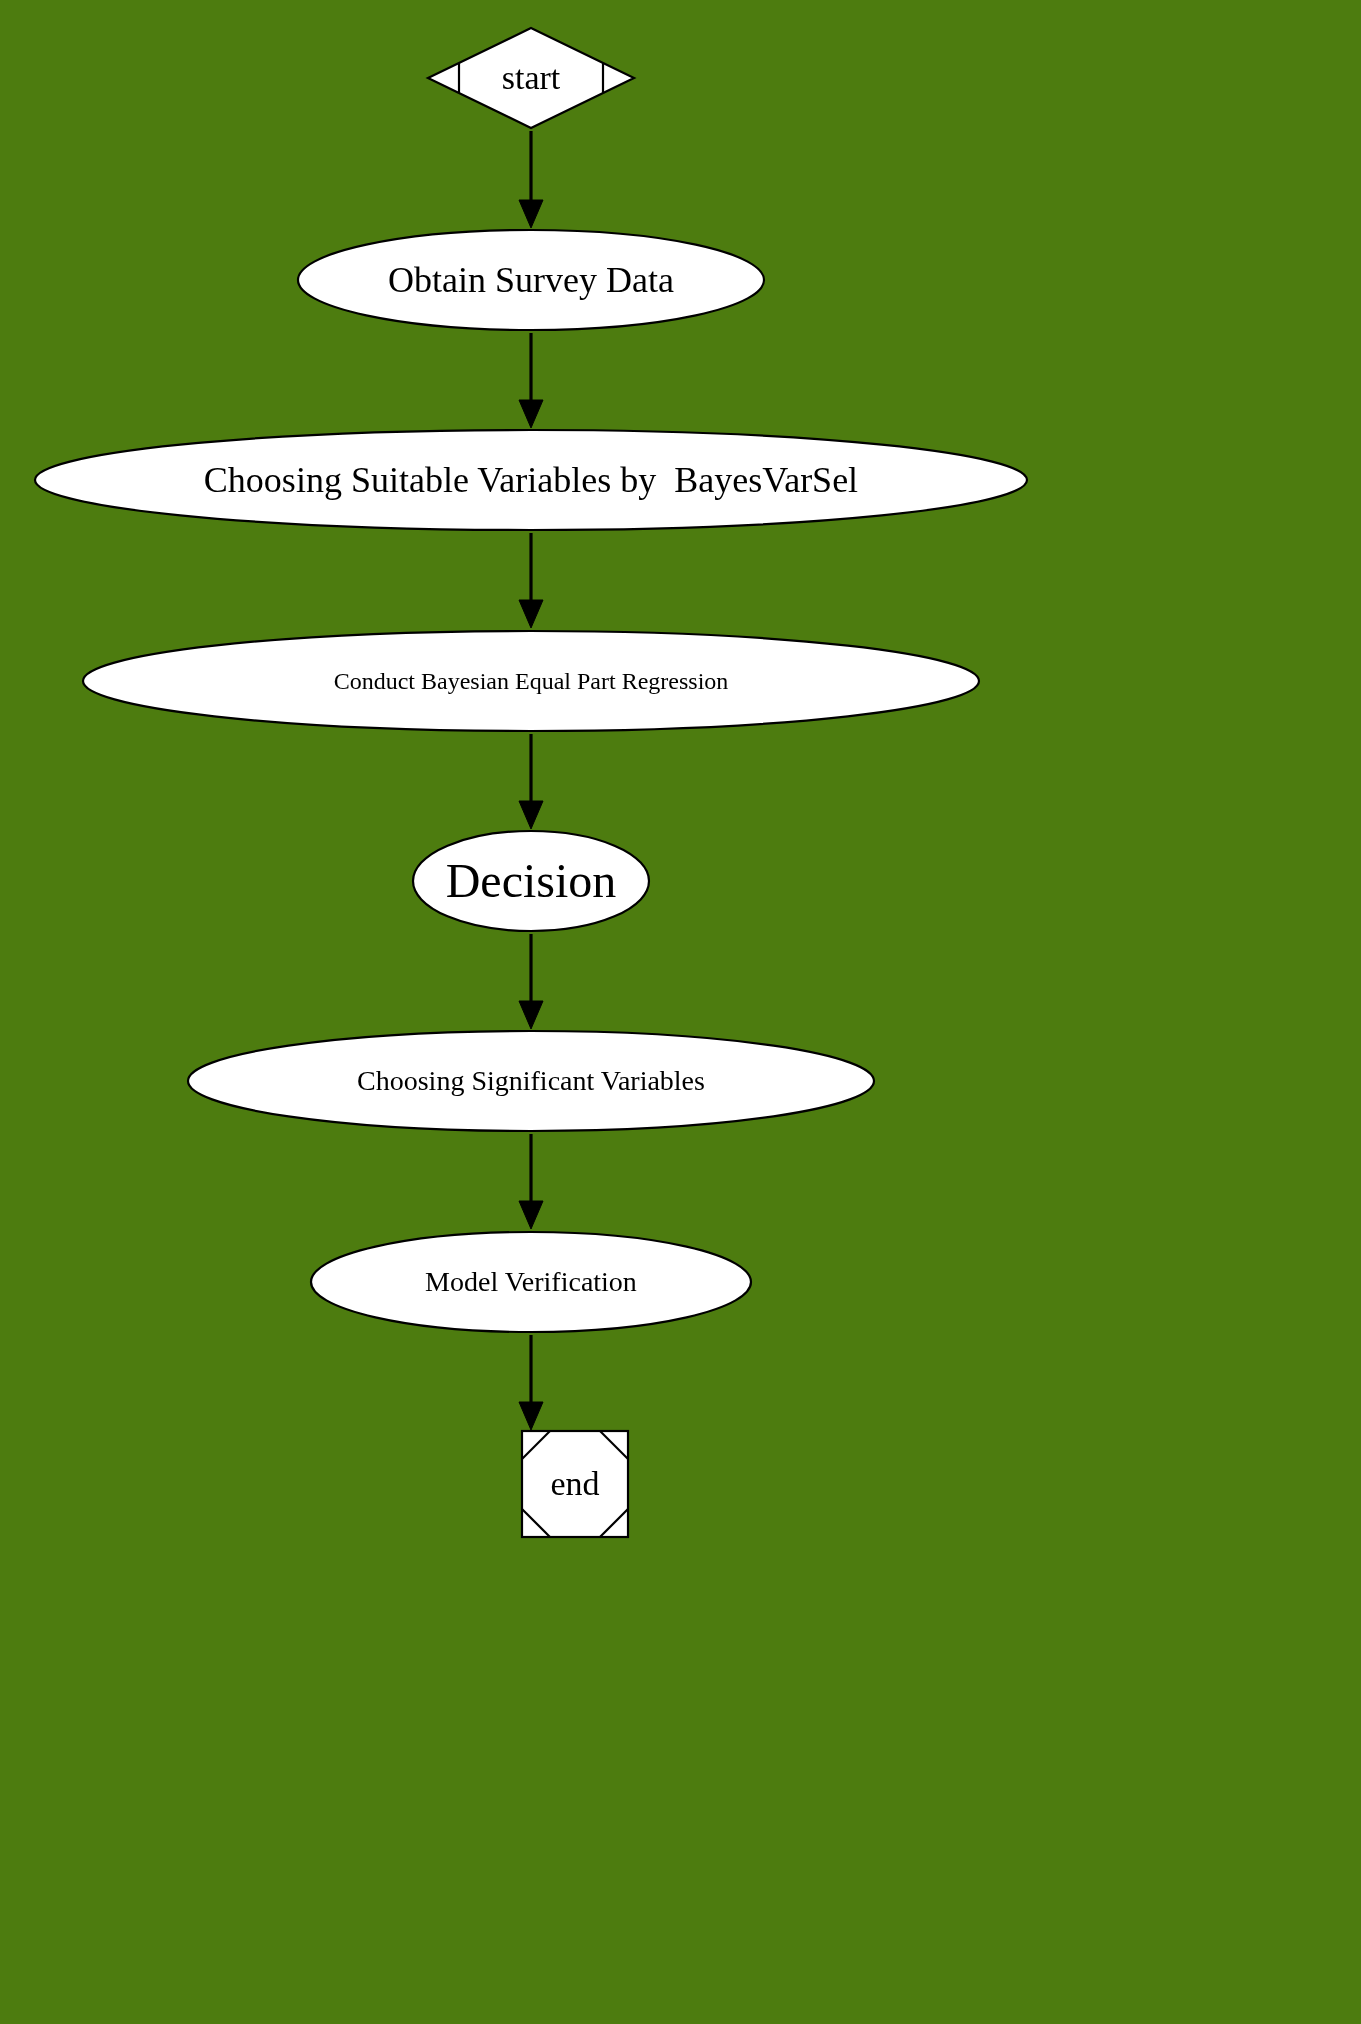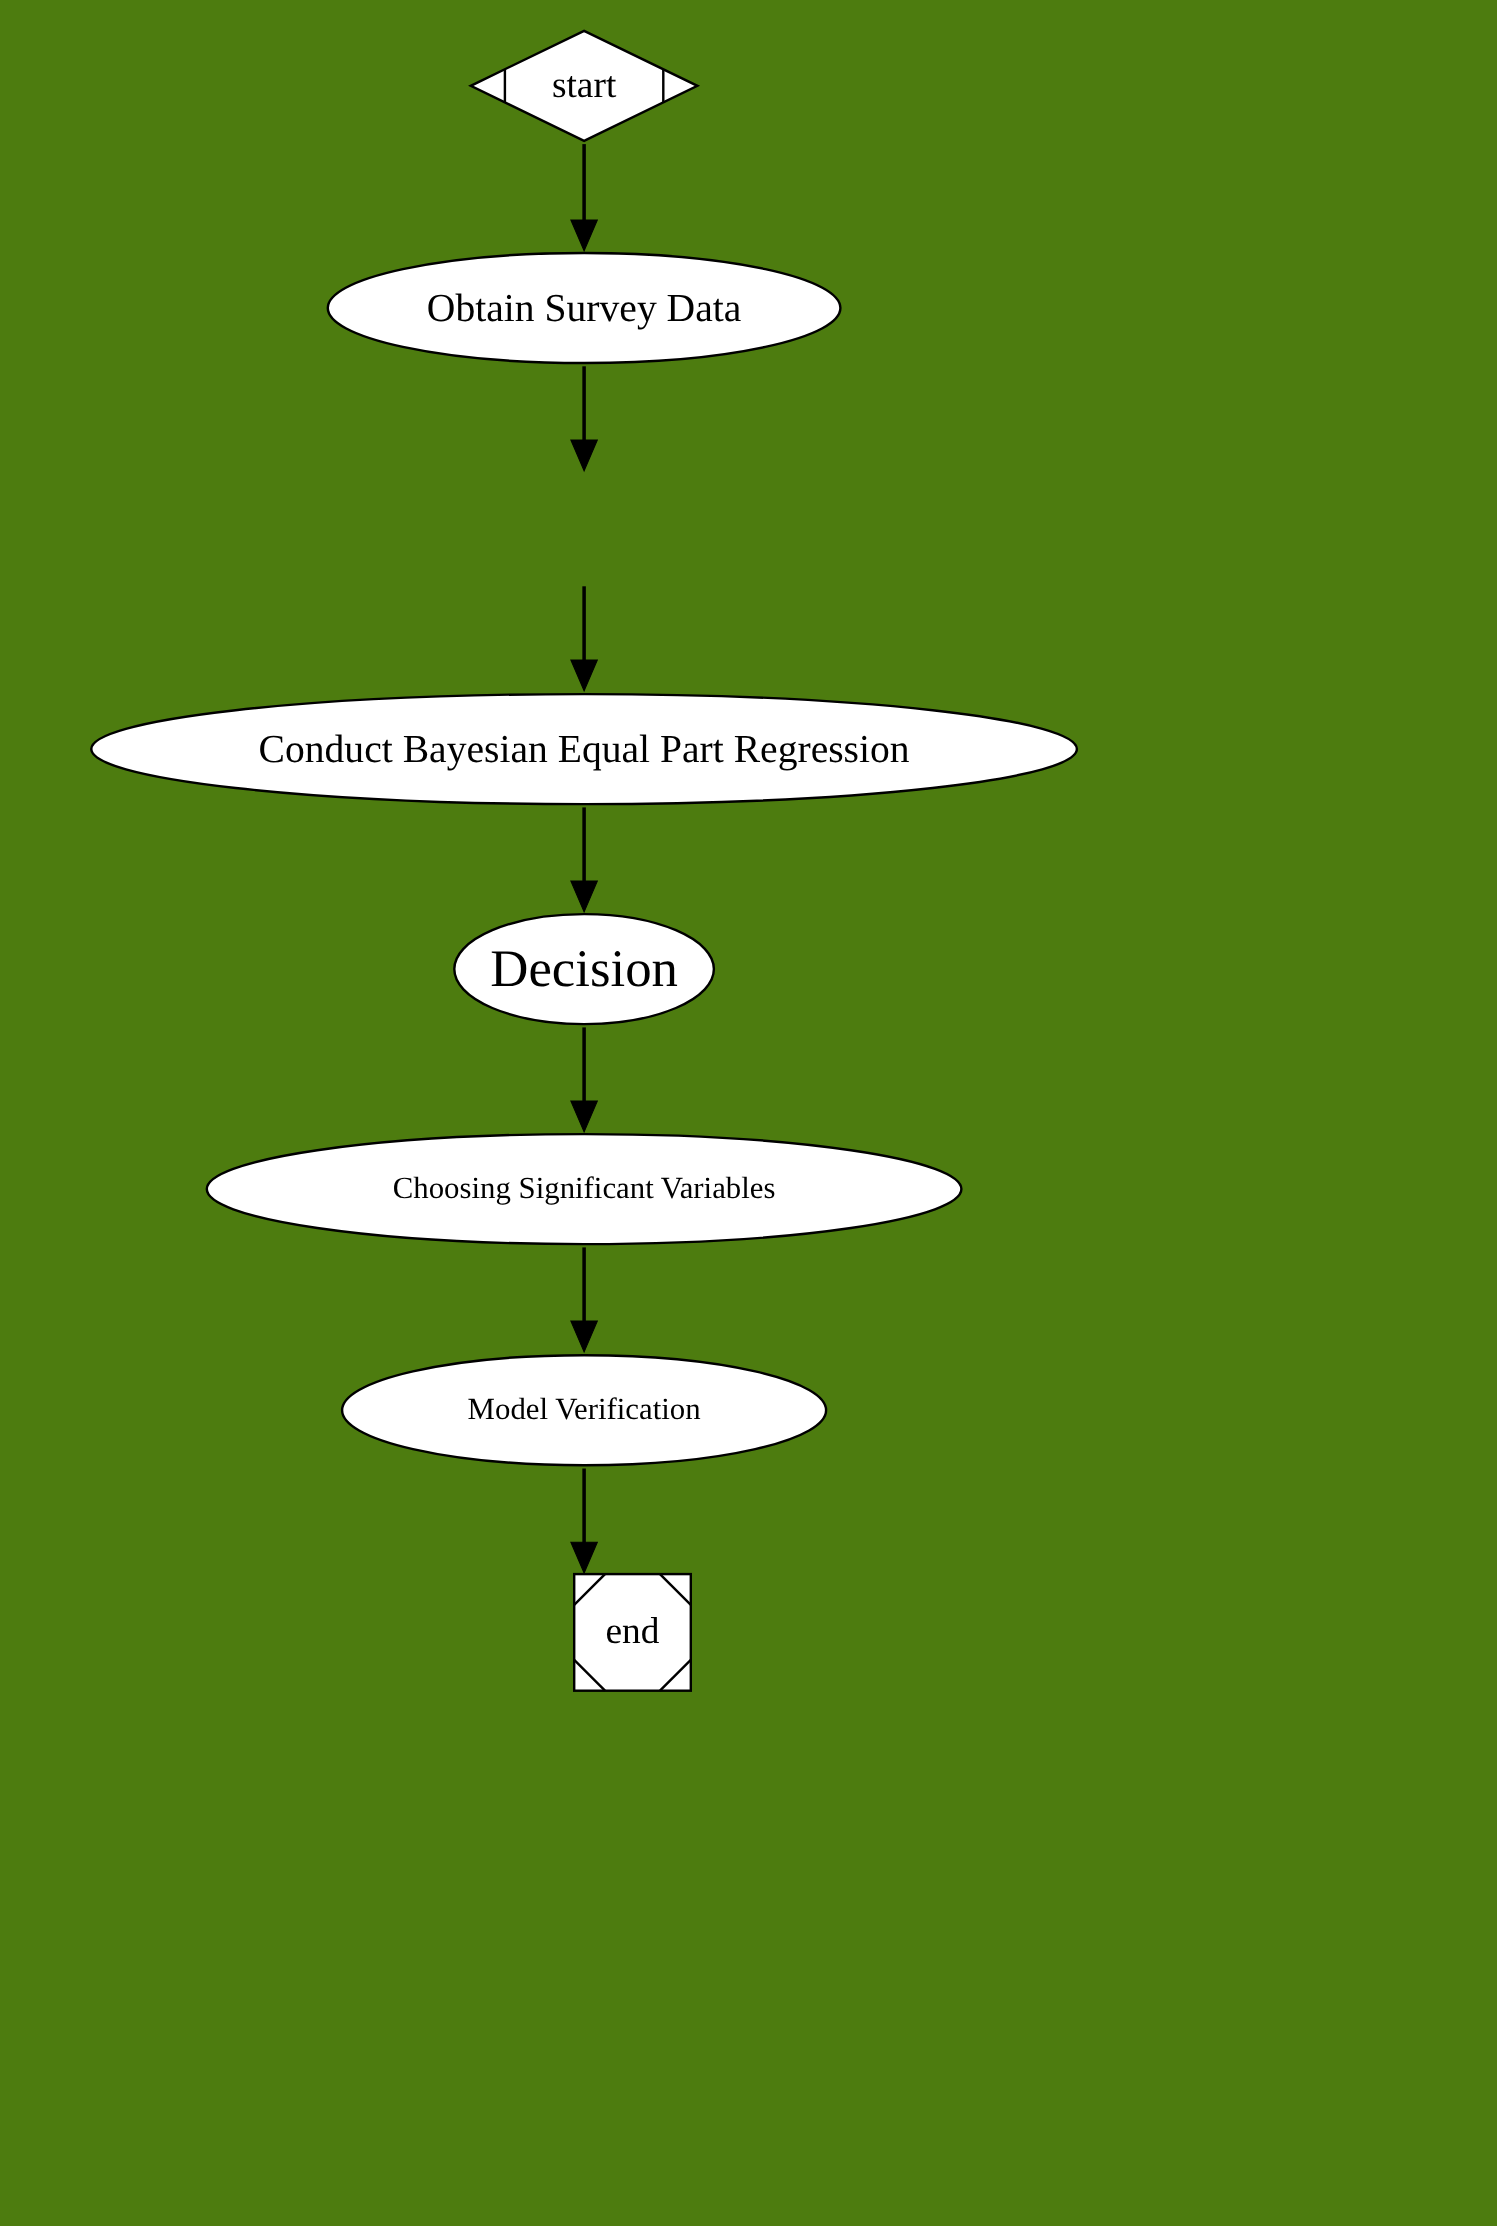--- a/index.html
+++ b/index.html
@@ -105,26 +105,32 @@
     <span class="node-label" style="font-size:34px;">start</span>
   </div>
 
   <div class="node" style="left:296px; top:228px; width:470px; height:104px;">
     <svg width="470" height="104" viewBox="0 0 470 104">
       <ellipse class="shape-outline" cx="235" cy="52" rx="233" ry="50"></ellipse>
     </svg>
     <span class="node-label" style="font-size:36px;">Obtain Survey Data</span>
   </div>
 
+  <div class="node" style="left:33px; top:428px; width:996px; height:104px;">
+    <svg width="996" height="104" viewBox="0 0 996 104">
+      <ellipse class="shape-outline" cx="498" cy="52" rx="496" ry="50"></ellipse>
+    </svg>
+    <span class="node-label" style="font-size:36px;">Choosing Suitable Variables by  BayesVarSel</span>
+  </div>
 
   <div class="node" style="left:81px; top:629px; width:900px; height:104px;">
     <svg width="900" height="104" viewBox="0 0 900 104">
       <ellipse class="shape-outline" cx="450" cy="52" rx="448" ry="50"></ellipse>
     </svg>
-    <span class="node-label" style="font-size:36px;font-family:Liberation Serif, serif;">Conduct Bayesian Equal Part Regression</span>
+    <span class="node-label" style="font-size:24px;font-family:Liberation Serif, serif;">Conduct Bayesian Equal Part Regression</span>
   </div>
 
   <div class="node" style="left:411px; top:829px; width:240px; height:104px;">
     <svg width="240" height="104" viewBox="0 0 240 104">
       <ellipse class="shape-outline" cx="120" cy="52" rx="118" ry="50"></ellipse>
     </svg>
     <span class="node-label" style="font-size:48px;">Decision</span>
   </div>
 
   <div class="node" style="left:186px; top:1029px; width:690px; height:104px;">

